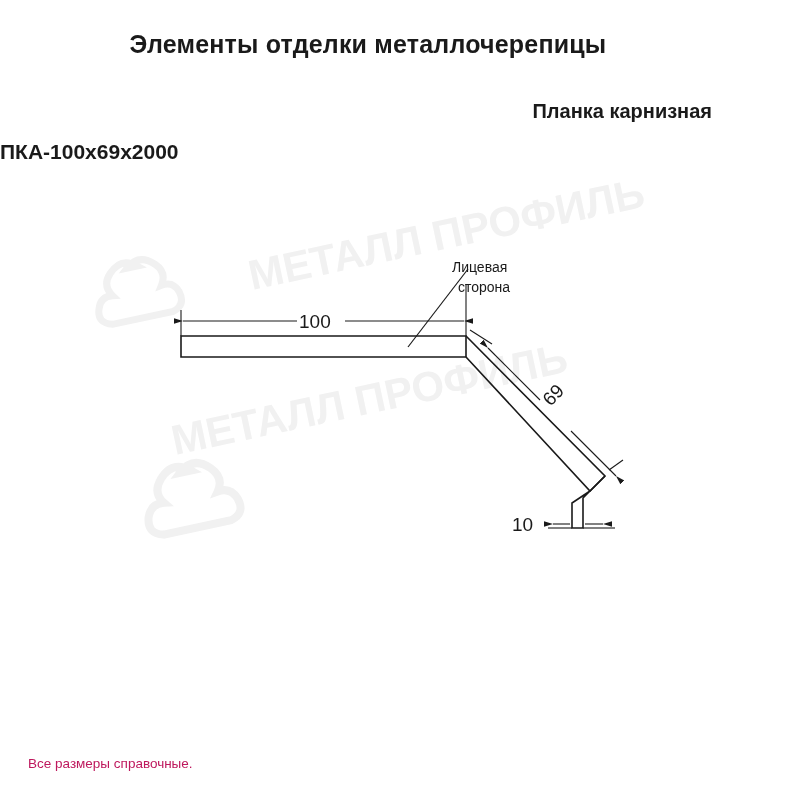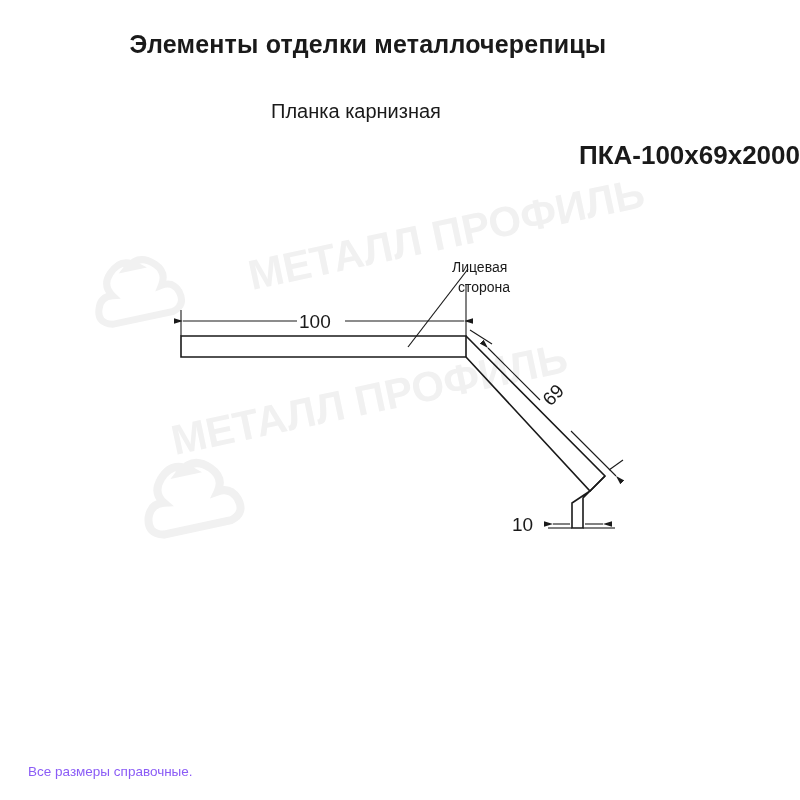--- a/index.html
+++ b/index.html
@@ -27,47 +27,47 @@
     text-align: center;
     font-size: 25px;
     font-weight: bold;
     letter-spacing: 0.2px;
   }
   .subtitle {
     position: absolute;
     top: 100px;
     left: 0;
     width: 712px;
-    text-align: center;
+    text-align: right;
     font-size: 20px;
-    font-weight: normal;
+    font-weight: bold;
   }
   .code {
     position: absolute;
     top: 140px;
     left: 0;
     width: 800px;
-    text-align: right;
-    font-size: 26px;
+    text-align: left;
+    font-size: 21px;
     font-weight: bold;
   }
   .drawing {
     position: absolute;
     top: 0;
     left: 0;
     width: 800px;
     height: 800px;
   }
   .footer {
     position: absolute;
     left: 28px;
-    bottom: 18px;
+    bottom: 26px;
     font-size: 13.5px;
     line-height: 20px;
-    color: #8b5cf6;
+    color: #be185d;
   }
   .footer div {
     white-space: nowrap;
   }
   .label {
     font-family: "Liberation Sans", sans-serif;
     font-size: 19px;
     fill: #1a1a1a;
   }
   .label-small {

